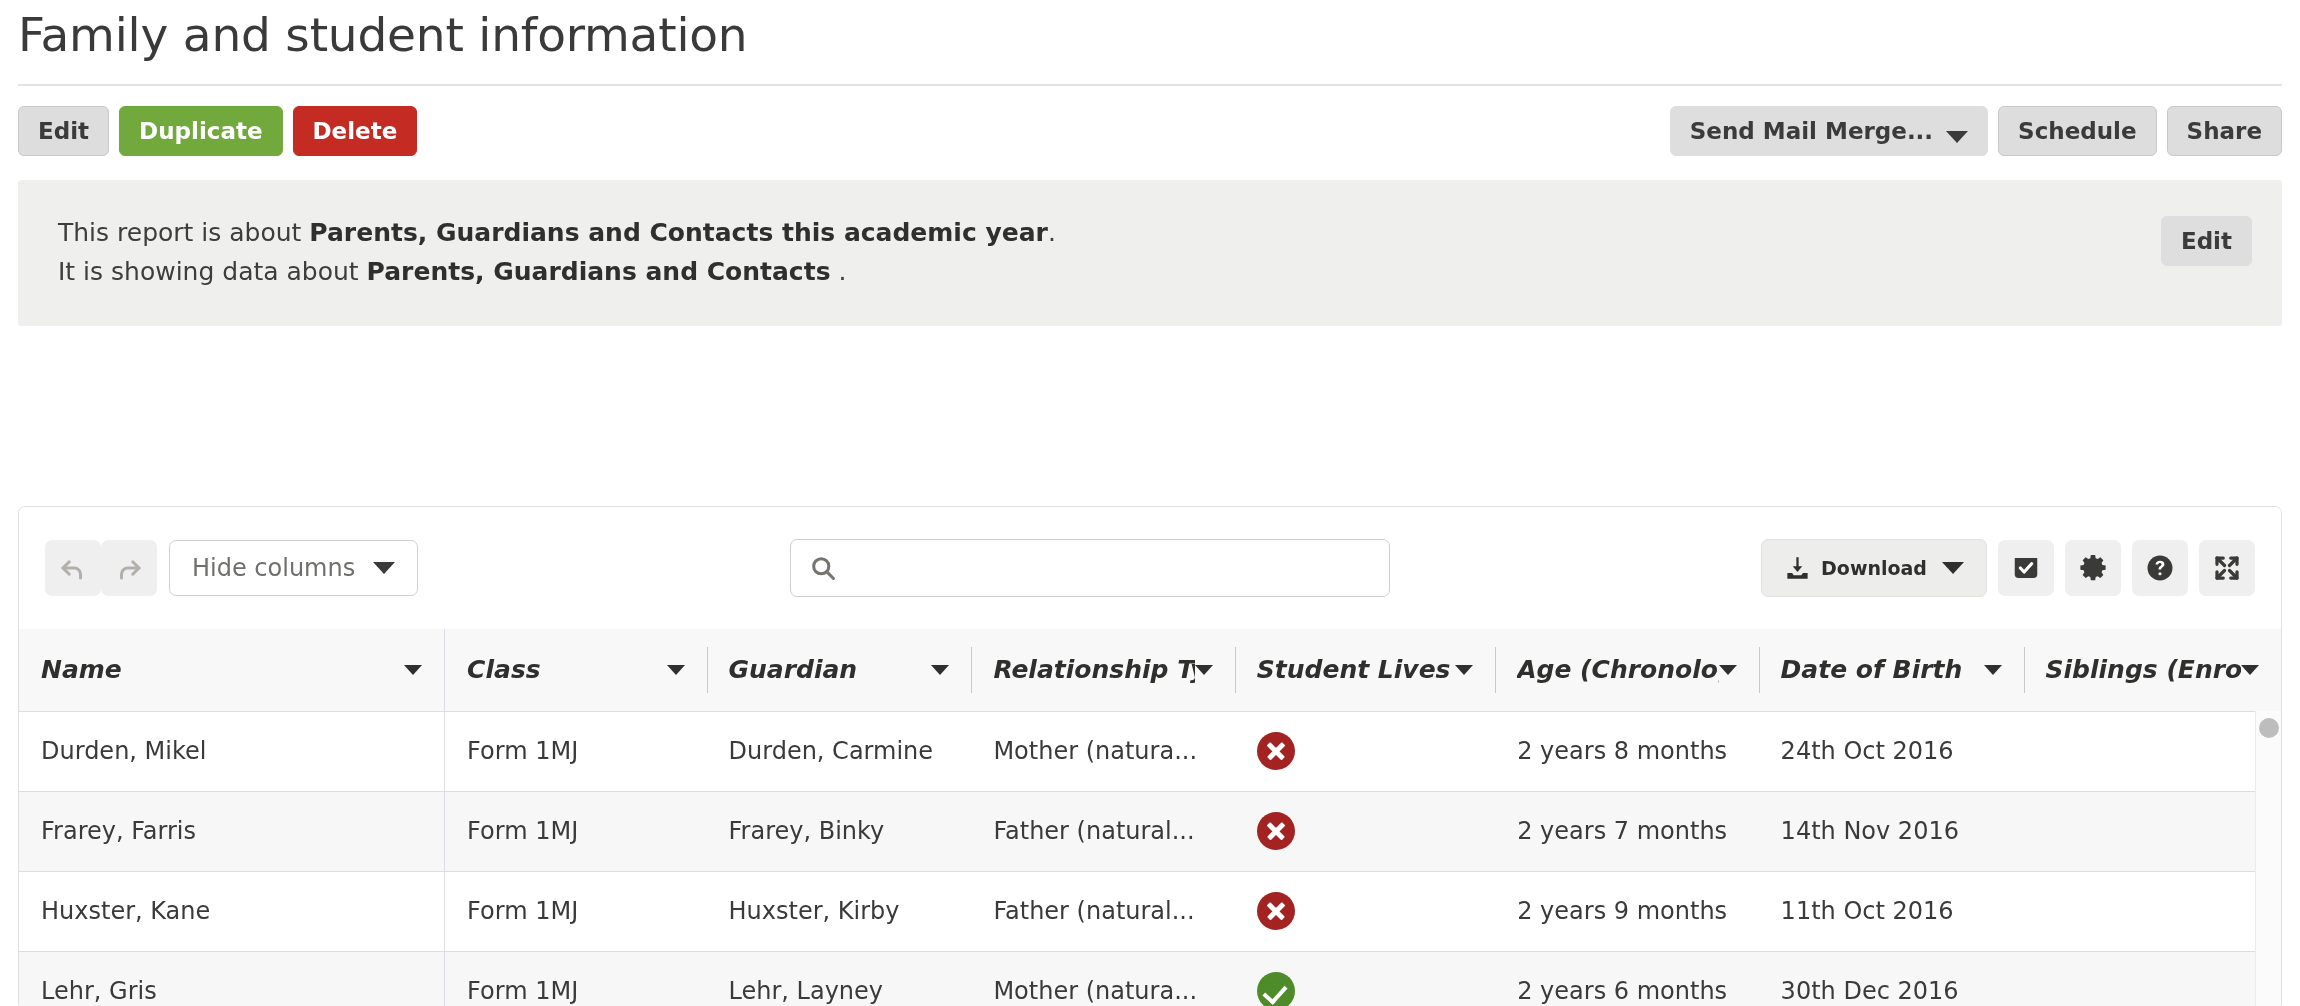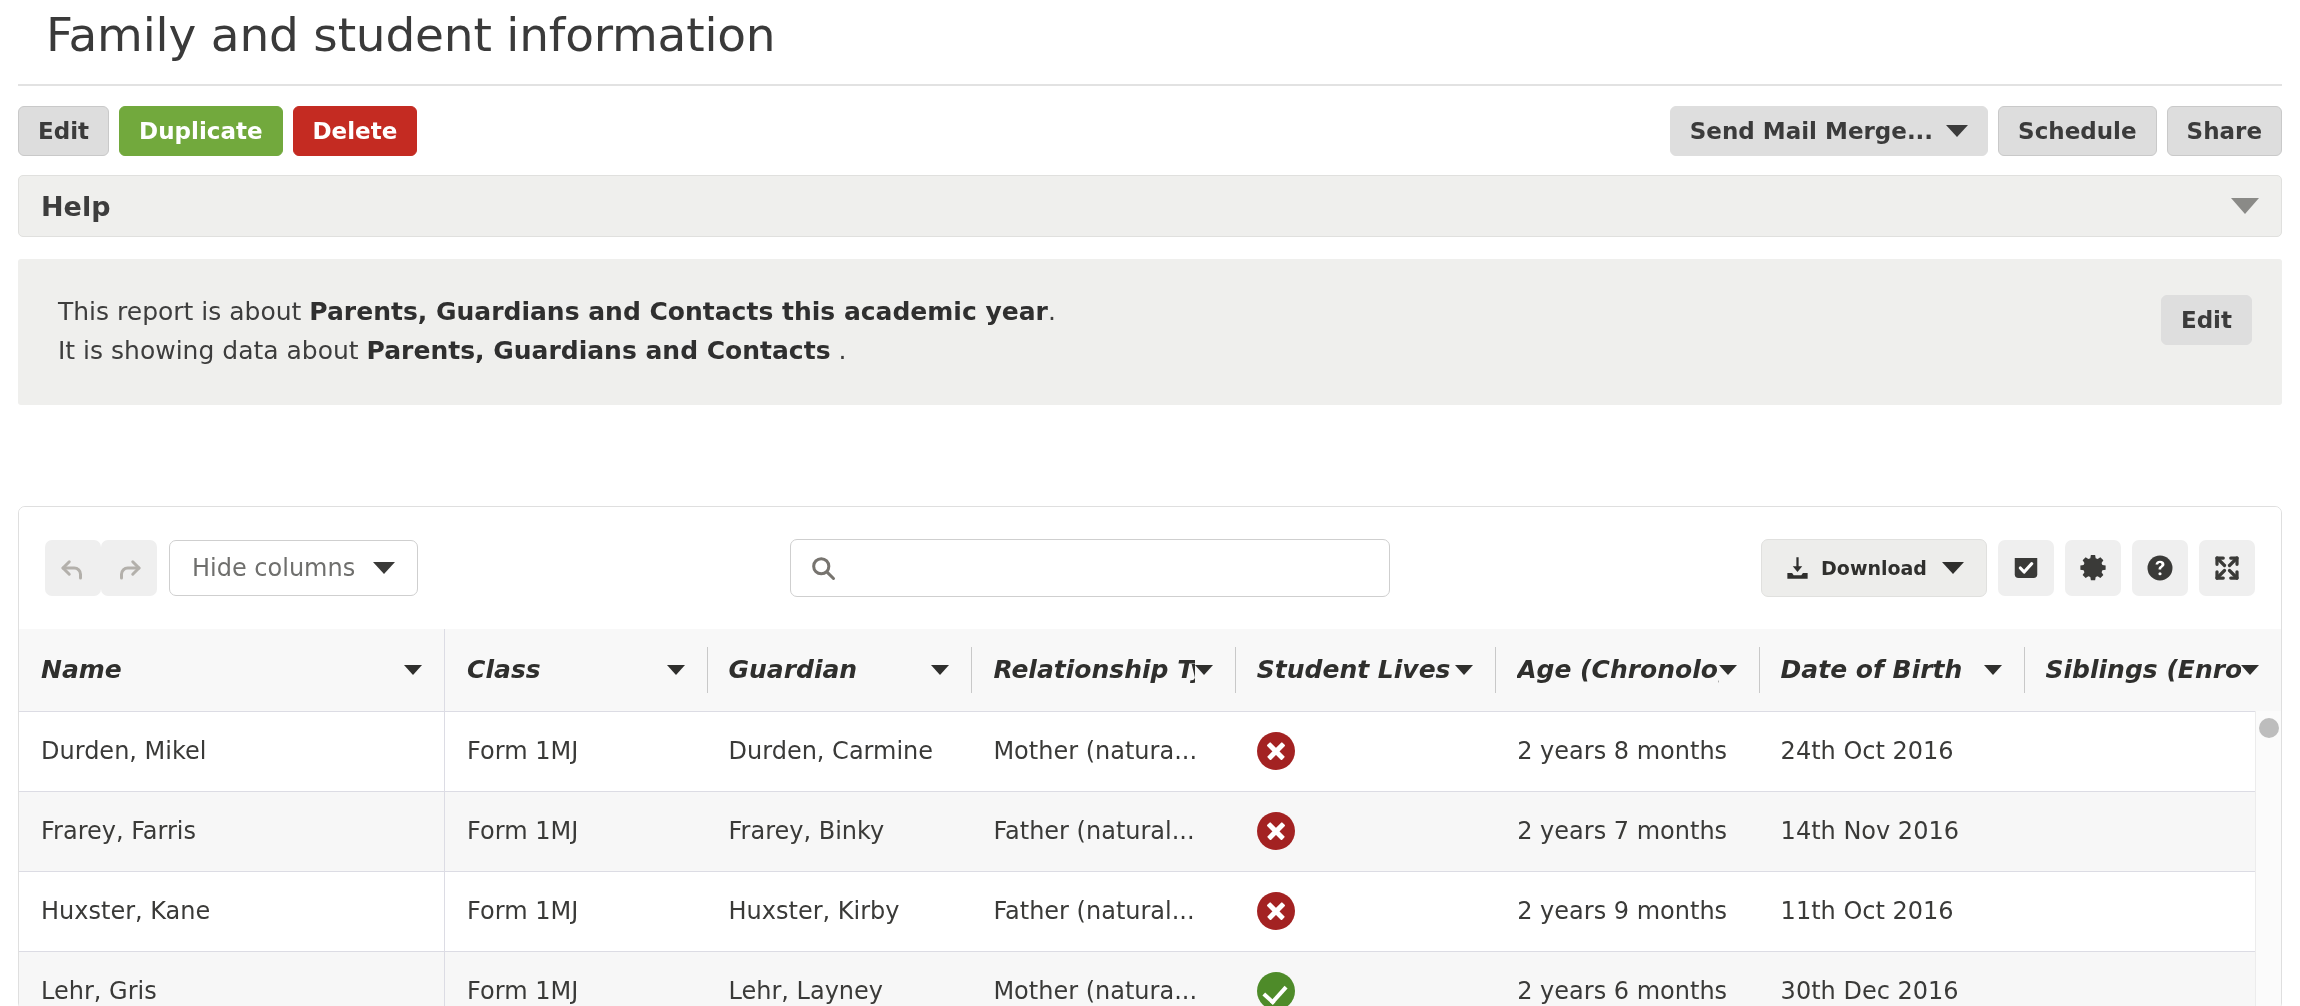--- a/index.html
+++ b/index.html
@@ -6,21 +6,21 @@
   html, body {
     width: 2300px; height: 1006px;
     background: #ffffff;
     font-family: "DejaVu Sans", "Liberation Sans", sans-serif;
     overflow: hidden;
     color: #333333;
   }
   .page { width: 2300px; height: 1006px; position: relative; }
 
   
-  .title-bar { padding: 8px 18px 0 18px; margin-left: 28px; }
+  .title-bar { padding: 8px 18px 0 18px; }
   .page-title {
     font-size: 47px;
     font-weight: 400;
     color: #3a3a3a;
     line-height: 1.15;
     letter-spacing: -0.2px;
   }
   .title-rule {
     margin: 22px 18px 0 18px;
     border-top: 2px solid #e2e2e2;
@@ -42,21 +42,21 @@
     cursor: pointer;
     white-space: nowrap;
     display: inline-flex; align-items: center; justify-content: center;
   }
   .btn-default {
     background: #dddddd; color: #3b3b3b;
     border: 1px solid #c9c9c9;
   }
   .btn-green { background: #72a93d; color: #ffffff; border: 1px solid #72a93d; }
   .btn-red   { background: #c42b22; color: #ffffff; border: 1px solid #c42b22; }
-  .btn-flat  { background: #dedede; color: #3b3b3b; border: 1px solid #dedede; }
+  .btn-flat  { background: #dedede; color: #3b3b3b; border: 1px solid #dedede; align-items: flex-end; }
   .action-left { display: flex; gap: 10px; align-items: center; }
   .action-right { margin-left: auto; display: flex; gap: 10px; align-items: center; }
   .caret {
     display: inline-block; margin-left: 13px;
     width: 0; height: 0;
     border-left: 11px solid transparent;
     border-right: 11px solid transparent;
     border-top: 12px solid currentColor;
   }
 
@@ -259,24 +259,20 @@
     <div class="action-right">
       <div class="btn btn-flat">
         <span>Send Mail Merge...</span>
         <span class="caret"></span>
       </div>
       <div class="btn btn-default">Schedule</div>
       <div class="btn btn-default">Share</div>
     </div>
   </div>
 
-  <div class="help-bar">
-    <span class="help-label">Help</span>
-    <span class="help-caret"></span>
-  </div>
 
   <div class="info-panel">
     <div class="info-text">
       <div>
         <span>This report is about </span><b>Parents, Guardians and Contacts this academic year</b><span>.</span>
       </div>
       <div>
         <span>It is showing data about </span><b>Parents, Guardians and Contacts</b><span> .</span>
       </div>
     </div>

